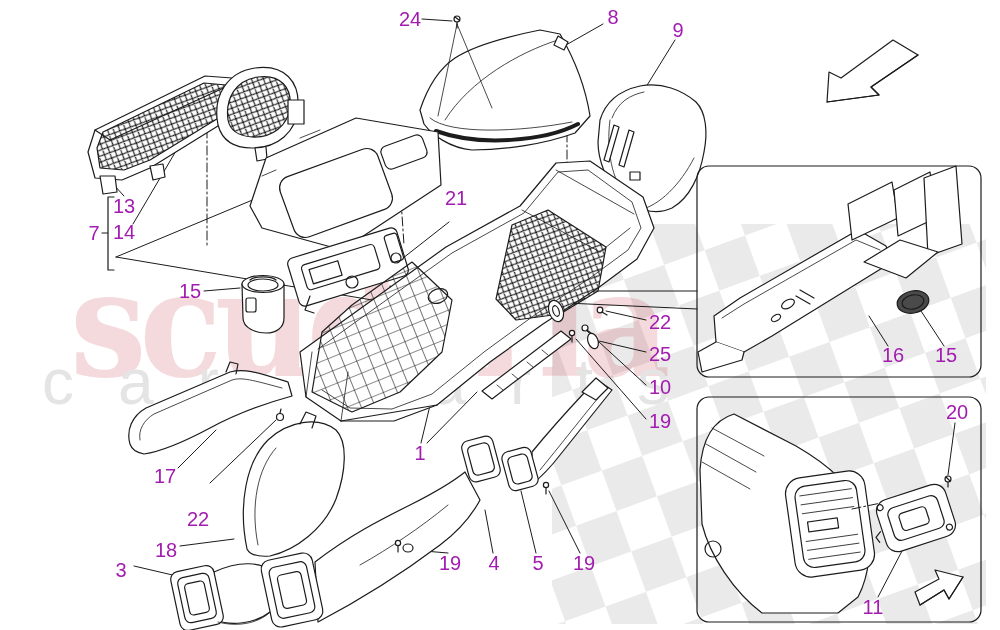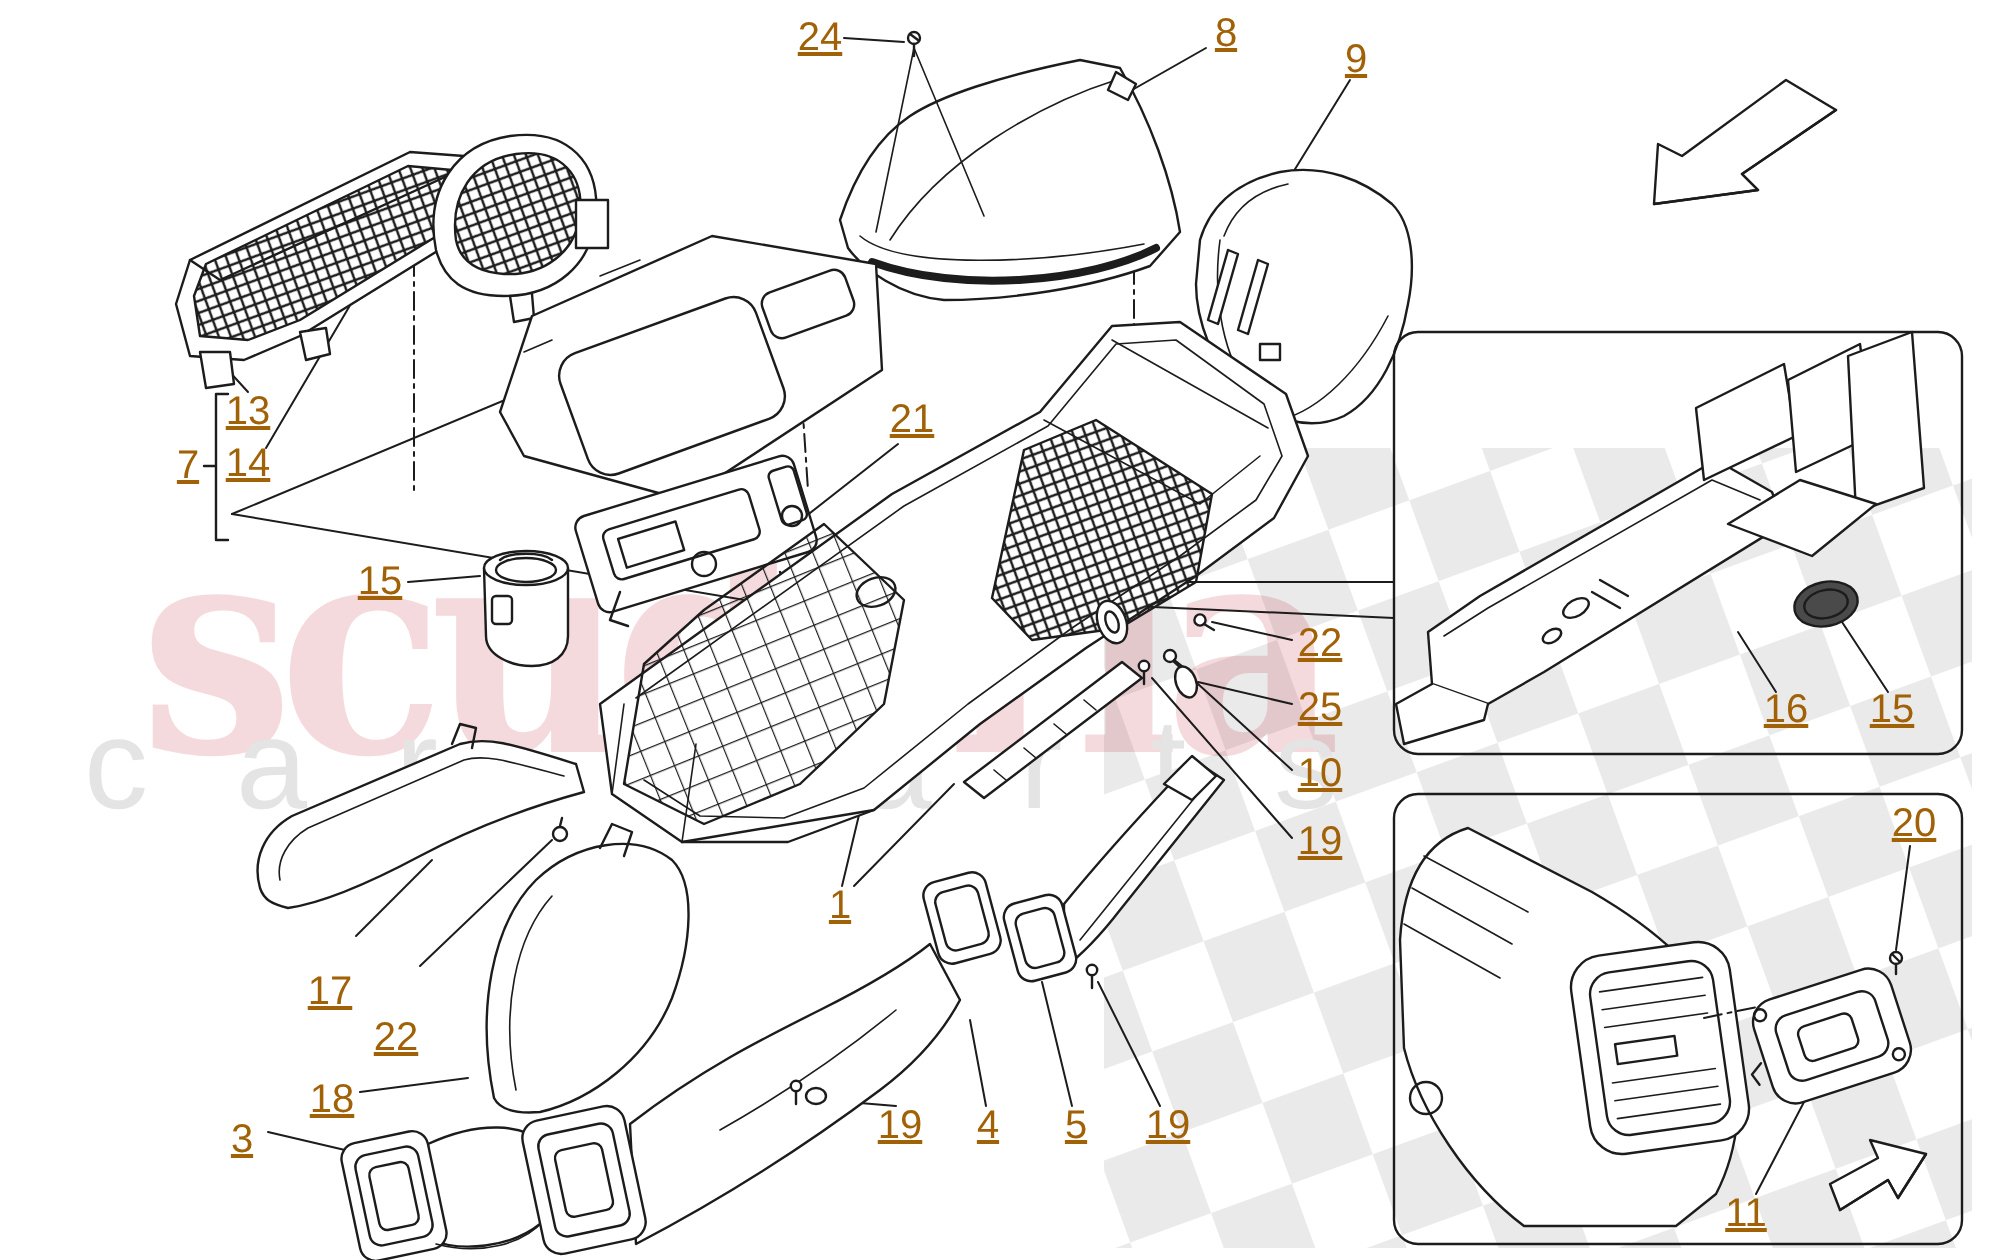--- a/index.html
+++ b/index.html
@@ -23,22 +23,22 @@
     fill:none;stroke:#1c1c1c;stroke-width:1.2;stroke-linejoin:round;stroke-linecap:round;}
   #art .w{fill:#ffffff;}
   #art .mesh{fill:url(#mesh);}
   #art .grid{fill:url(#gridp);}
   #art .thick{stroke-width:4;}
   #art .thin{stroke-width:.8;}
   #art .dkdot{stroke-dasharray:9 3 2 3;stroke-width:1;}
   #art .ldr{stroke-width:1;}
   #art .dark{fill:#4a4a4a;}
   
-  .c{position:absolute;transform:translate(-50%,-50%);font-size:20px;color:#a16207;
-    line-height:1;text-decoration:underline;}
+  .c{position:absolute;transform:translate(-50%,-50%);font-size:20px;color:#a21caf;
+    line-height:1;}
 </style>
 </head>
 <body>
 
 <div id="checker-wrap">
     <div id="checker" style="background: repeating-conic-gradient(rgb(234, 234, 234) 0%, rgb(234, 234, 234) 25%, transparent 0%, transparent 50%) 0px 0px / 86px 86px;"></div>
   </div>
 <div id="wm-brand" style="color: rgba(197, 35, 52, 0.17);">scuderia</div>
 <div id="wm-sub" style="color: rgb(228, 228, 228);">car parts</div>
 
@@ -311,30 +311,30 @@
   </g>
 </svg>
 
 <div id="callout-layer">
     <div class="c" style="left: 410px; top: 19px;">24</div>
     <div class="c" style="left: 613px; top: 17px;">8</div>
     <div class="c" style="left: 678px; top: 30px;">9</div>
     <div class="c" style="left: 124px; top: 206px; text-align: center;">13</div>
     <div class="c" style="left: 94px; top: 233px;">7</div>
     <div class="c" style="left: 124px; top: 232px;">14</div>
-    <div class="c" style="left: 456px; top: 210px;">21</div>
+    <div class="c" style="left: 456px; top: 198px;">21</div>
     <div class="c" style="left: 190px; top: 291px;">15</div>
     <div class="c" style="left: 660px; top: 322px;">22</div>
     <div class="c" style="left: 660px; top: 354px;">25</div>
     <div class="c" style="left: 660px; top: 387px;">10</div>
     <div class="c" style="left: 660px; top: 421px;">19</div>
     <div class="c" style="left: 893px; top: 355px;">16</div>
     <div class="c" style="left: 946px; top: 355px;">15</div>
     <div class="c" style="left: 420px; top: 453px;">1</div>
-    <div class="c" style="left: 165px; top: 476px; margin-top: 20px;">17</div>
+    <div class="c" style="left: 165px; top: 476px;">17</div>
     <div class="c" style="left: 198px; top: 478px; margin-top: 41px;">22</div>
     <div class="c" style="left: 166px; top: 550px;">18</div>
     <div class="c" style="left: 121px; top: 570px;">3</div>
     <div class="c" style="left: 450px; top: 563px;">19</div>
     <div class="c" style="left: 494px; top: 563px;">4</div>
     <div class="c" style="left: 538px; top: 563px;">5</div>
     <div class="c" style="left: 584px; top: 563px;">19</div>
     <div class="c" style="left: 957px; top: 412px;">20</div>
     <div class="c" style="left: 873px; top: 607px;">11</div>
   </div>

